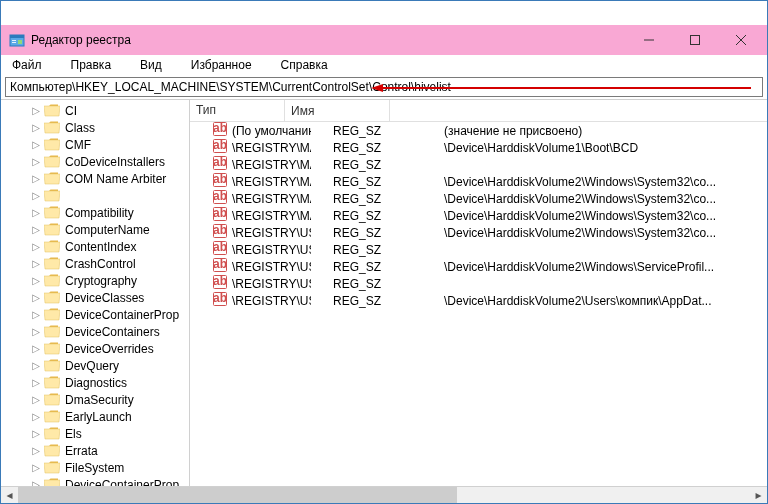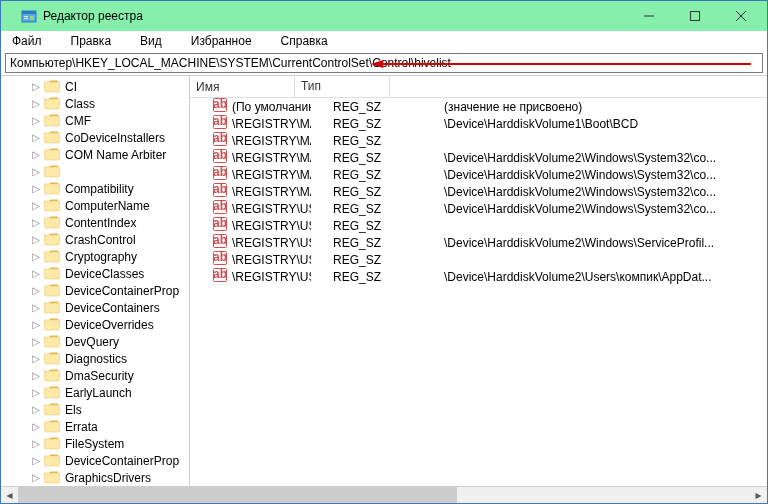--- a/index.html
+++ b/index.html
@@ -1,17 +1,17 @@
 <!DOCTYPE html>
 <html><head>
 <meta charset="utf-8">
 <style>
 * { margin: 0; padding: 0; box-sizing: border-box; font-family: "Segoe UI", Tahoma, sans-serif; font-size: 12px; }
 body { background: #fff; width: 768px; height: 504px; overflow: hidden; border: 1px solid #3a7ab8; display: flex; flex-direction: column; }
-.titlebar { background: #86efac; height: 30px; display: flex; align-items: center; padding-left: 20px; }
+.titlebar { background: #f9a8d4; height: 30px; display: flex; align-items: center; padding-left: 8px; margin-top: 24px; }
 .titlebar svg { margin-right: 6px; }
 .titlebar .title { flex: 1; color: #000; }
 .titlebar .winbtn { width: 46px; height: 30px; display: flex; align-items: center; justify-content: center; color: #333; }
 .menubar { height: 20px; display: flex; align-items: center; padding: 0 4px; gap: 15px; }
 .menubar .mitem { padding: 2px 7px; cursor: default; }
 .addrbar { display: flex; align-items: center; padding: 2px 4px; border-bottom: 1px solid #d0d0d0; position: relative; }
 .addrbar input { flex: 1; border: 1px solid #7a7a7a; padding: 2px 4px; height: 20px; }
 .arrow-annot { position: absolute; left: 370px; top: 9px; pointer-events: none; }
 .content { flex: 1; display: flex; overflow: hidden; position: relative; }
 .treepane { width: 189px; min-width: 189px; overflow-y: auto; overflow-x: auto; border-right: 1px solid #d0d0d0; position: relative; }
@@ -322,22 +322,22 @@
               <path d="M0 2 L5 2 L6.5 0.5 L14 0.5 L14 2 Z" fill="#e8b84a"></path>
               <path d="M0 2 L16 2 L15 12 L1 12 Z" fill="#ffe9a8" stroke="#e0c060" stroke-width="0.5"></path>
             </svg>
           </span>
           <span class="lbl">GraphicsDrivers</span>
         </div>
       </div>
   </div>
   <div class="listpane">
     <div class="listhdr">
+      <div class="col c-type">Тип</div>
       <div class="col c-name">Имя</div>
-      <div class="col c-type">Тип</div>
     </div>
     <div id="rows">
         <div class="row">
           <div class="cell c-name">
             <span><svg width="16" height="16" viewBox="0 0 16 16">
                 <rect x="1.5" y="1.5" width="13" height="13" rx="1" fill="#fff" stroke="#d05050"></rect>
                 <text x="8" y="11" text-anchor="middle" font-size="8" fill="#d05050" font-weight="bold">ab</text>
               </svg></span>
             <span>(По умолчанию)</span>
           </div>

